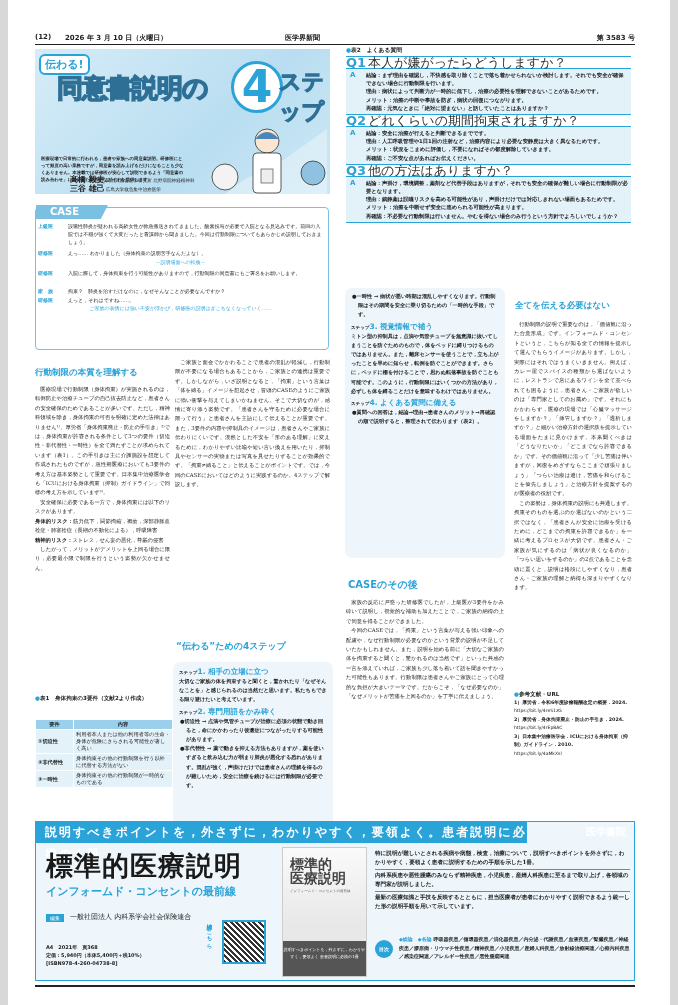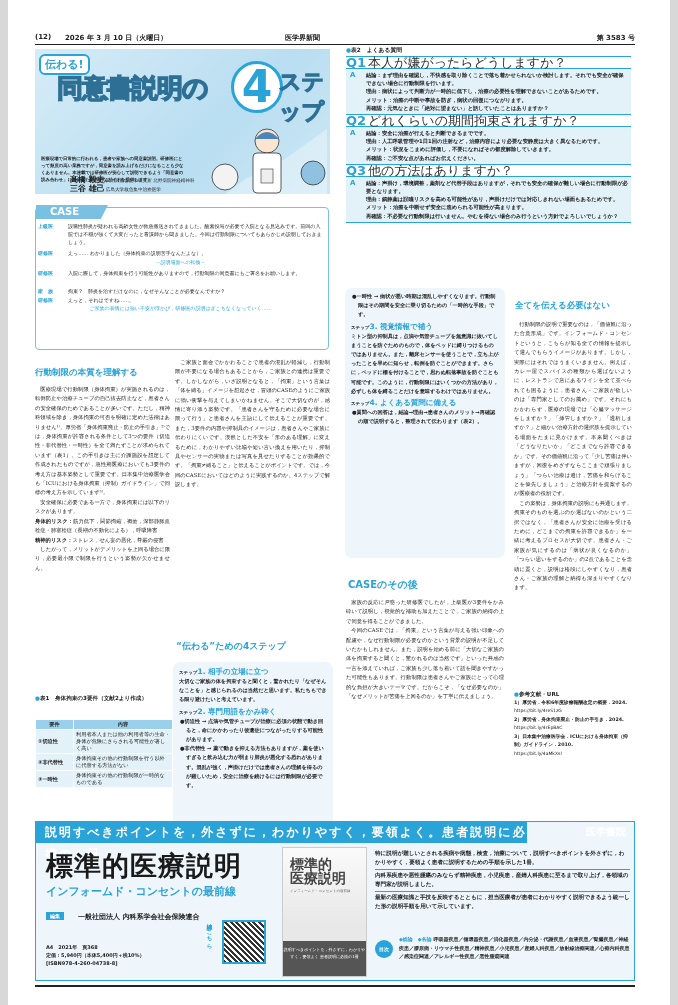--- a/index.html
+++ b/index.html
@@ -60,21 +60,21 @@
 .refs{position:absolute;left:514px;top:690px;width:118px;font-size:4.8px;line-height:8.5px;font-weight:bold}
 .refs .ttl{font-size:5.6px}
 .refs .ttl .dot{color:#29a3d8}
 .refs .url{font-weight:normal;font-size:4.5px}
 
 .ad{position:absolute;left:35px;top:821px;width:600px;height:160px;border:1px solid #29a3d8;background:#eef6fb}
 .adbar{position:absolute;left:35px;top:821px;width:492px;height:22px;background:#29a3d8;color:#fff;font-family:"DejaVu Serif",serif;font-size:12px;font-weight:bold;line-height:22px;padding-left:10px;letter-spacing:2px}
 .adpub{position:absolute;right:52px;top:825px;color:#fff;font-weight:bold;font-size:10px}
 .adtitle{position:absolute;left:46px;top:848px;font-family:"DejaVu Serif",serif;font-weight:bold;font-size:27px;color:#1a1a1a;letter-spacing:1px}
 .adsub{position:absolute;left:46px;top:884px;font-family:"DejaVu Serif",serif;font-size:11px;color:#29a3d8;font-weight:bold}
-.adedit{position:absolute;left:46px;top:912px;font-size:7px;font-weight:bold;display:flex;align-items:flex-start;gap:14px}
+.adedit{position:absolute;left:46px;top:912px;font-size:7px;font-weight:normal;display:flex;align-items:flex-end;gap:6px}
 .adedit .lbl{background:#29a3d8;color:#fff;padding:1px 4px;font-size:5px}
 .adspec{position:absolute;left:46px;top:943px;font-size:5px;line-height:8px;font-weight:bold}
 .qrlabel{position:absolute;left:205px;top:920px;width:8px;font-size:5.5px;color:#29a3d8;font-weight:bold;line-height:6px;writing-mode:vertical-rl}
 .qr{position:absolute;left:222px;top:920px;width:44px;height:44px;border:2px solid #29a3d8;background:repeating-linear-gradient(45deg,#333 0 2px,#fff 2px 4px),#fff}
 .book{position:absolute;left:282px;top:847px;width:85px;height:130px;background:linear-gradient(180deg,#fafafa 0%,#e8e8e8 60%);border:1px solid #ccc}
 .book .bt{font-family:Liberation Serif, serif;font-size:14px;font-weight:bold;color:#444;padding:10px 0 0 7px;line-height:14px}
 .book .bs{font-size:3.5px;color:#666;padding-left:7px;margin-top:3px}
 .book .bb{position:absolute;bottom:0;left:0;width:100%;height:35px;background:#555;color:#fff;font-size:4px;text-align:center;line-height:7px;padding-top:5px}
 .addesc{position:absolute;left:375px;top:848px;width:255px;font-family:"DejaVu Serif",serif;font-size:5.6px;line-height:9px;font-weight:bold}
 .addesc .blk{border-bottom:1.3px solid #29a3d8;padding:1px 0 2px}

